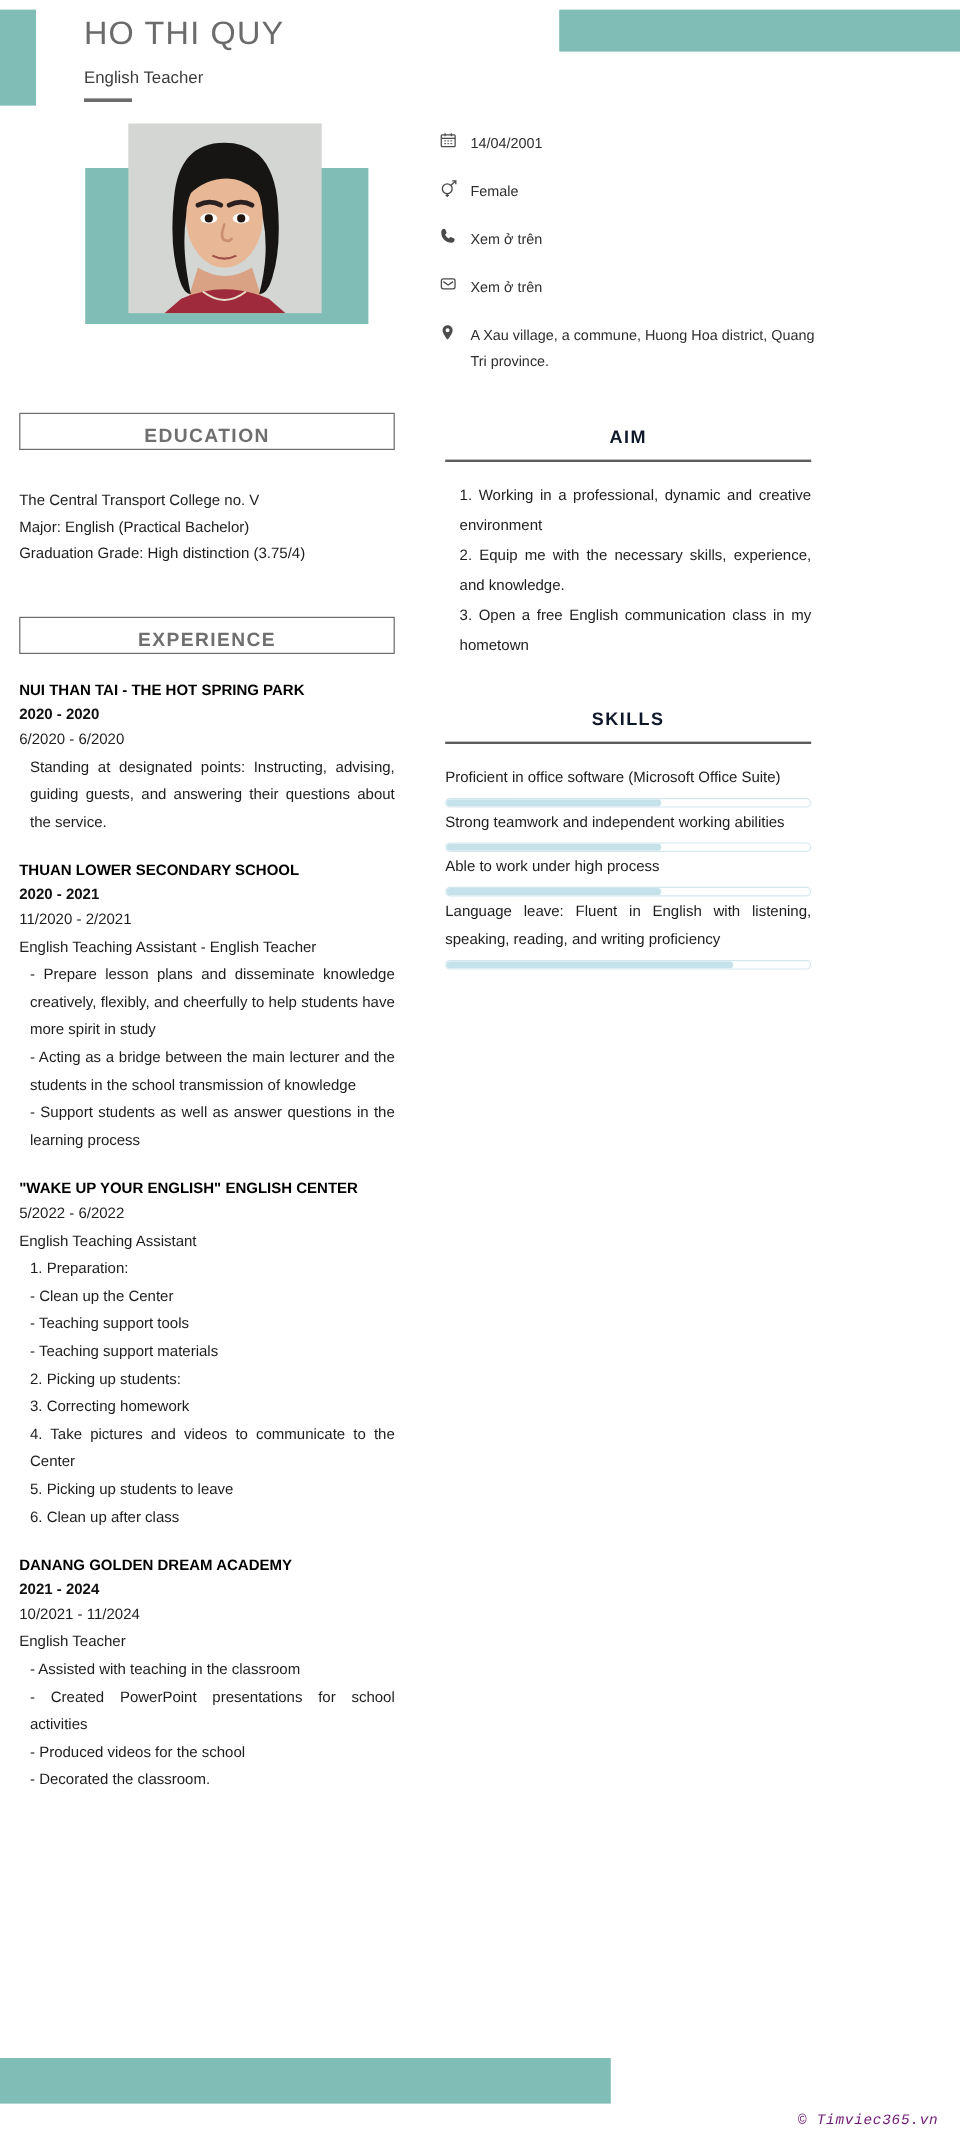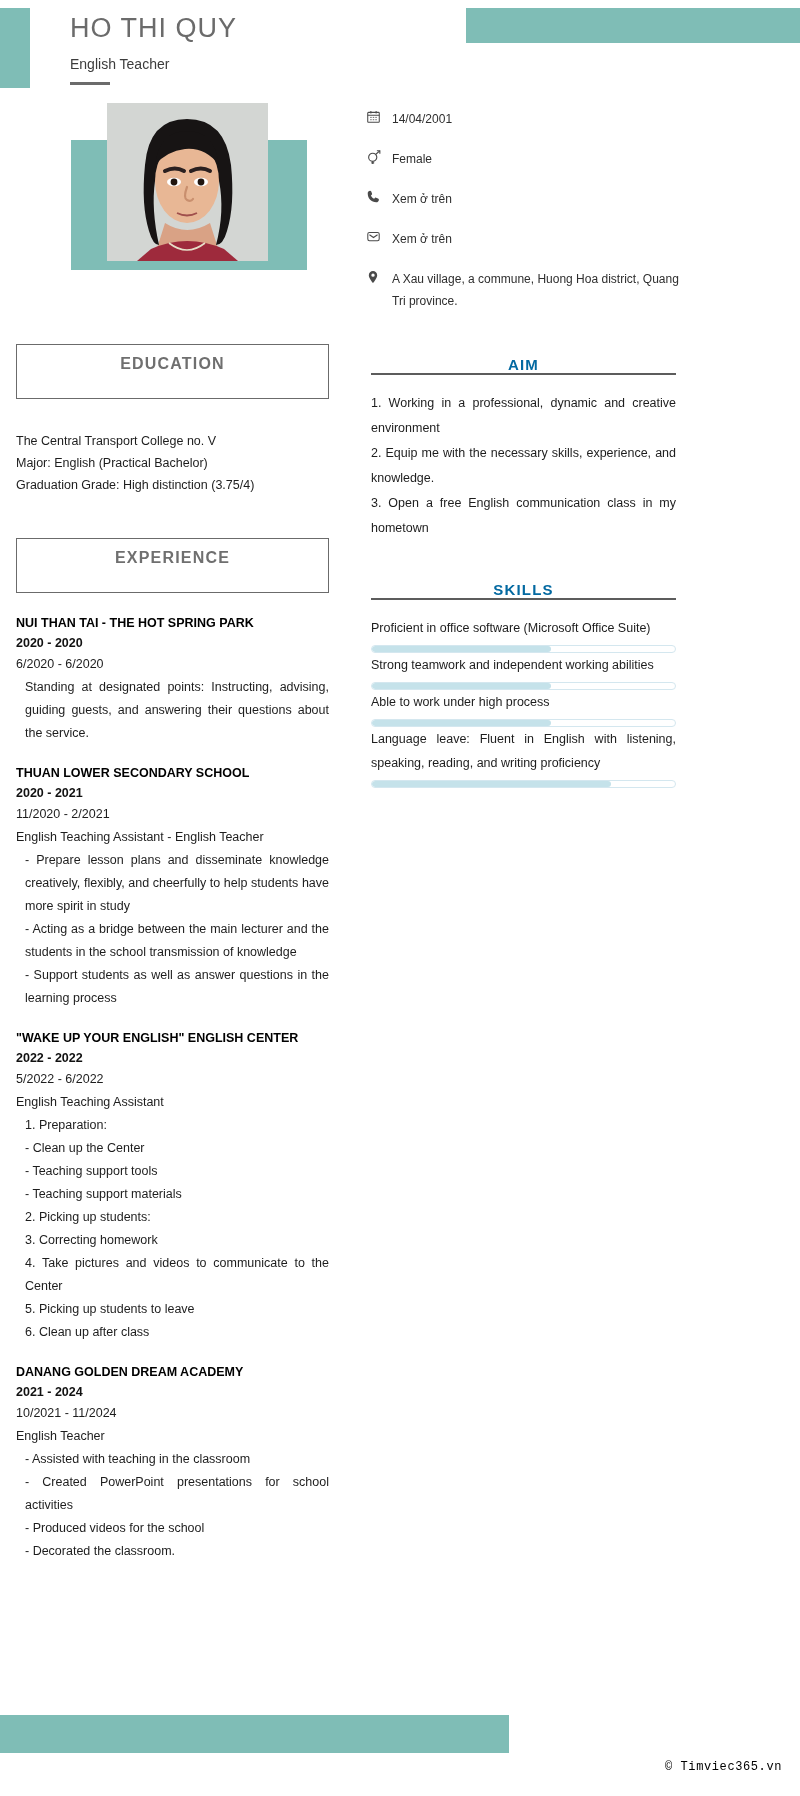--- a/index.html
+++ b/index.html
@@ -104,28 +104,29 @@
   }
 
   
   .boxed-heading {
     border: 1.5px solid #6b6b6b;
     text-align: center;
     font-size: 16px;
     font-weight: bold;
     letter-spacing: 1.2px;
     color: #6f6f6f;
-    padding: 10px 0 25px;
+    padding: 10px 0 1px;
   }
   .ruled-heading {
     text-align: center;
     font-size: 15px;
     font-weight: bold;
     letter-spacing: 1.2px;
-    color: #0369a1;
+    color: #0f172a;
+    padding-bottom: 10px;
     border-bottom: 2px solid #5c5c5c;
   }
 
   
   .col-left {
     position: absolute;
     left: 16px; top: 344px;
     width: 313px;
   }
   .edu-body { margin-top: 31px; }
@@ -175,20 +176,21 @@
     left: 371px; top: 356px;
     width: 305px;
   }
   .aim-body { margin-top: 16px; }
   .aim-line {
     font-size: 12.5px;
     color: #1d1d1d;
     line-height: 25px;
     text-align: justify;
     text-justify: inter-word;
+    margin-left: 12px;
   }
   .skills-heading-wrap { margin-top: 40px; }
   .skills-body { margin-top: 16px; }
   .skill { margin-bottom: 0; }
   .skill-label {
     font-size: 12.5px;
     color: #1d1d1d;
     line-height: 24px;
     text-align: justify;
     text-justify: inter-word;
@@ -208,22 +210,23 @@
     background: #c5e2ea;
     border-radius: 4px;
   }
 
   
   .watermark {
     position: absolute;
     right: 18px; top: 1760px;
     font-family: "Liberation Mono", monospace;
     font-size: 12px;
-    color: #000000;
+    color: #701a75;
     letter-spacing: 0.6px;
+    font-style: italic;
   }
 </style>
 </head>
 <body>
 
 <div class="page">
 
   <div class="teal-left-top"></div>
   <div class="teal-right-top"></div>
   <div class="teal-photo-block"></div>
@@ -348,21 +351,20 @@
         <div class="exp-years">2020 - 2021</div>
         <div class="exp-dates">11/2020 - 2/2021</div>
         <div class="exp-role">English Teaching Assistant - English Teacher</div>
         <div class="exp-desc">- Prepare lesson plans and disseminate knowledge creatively, flexibly, and cheerfully to help students have more spirit in study</div>
         <div class="exp-desc">- Acting as a bridge between the main lecturer and the students in the school transmission of knowledge</div>
         <div class="exp-desc">- Support students as well as answer questions in the learning process</div>
       </div>
 
       <div class="exp-item">
         <div class="exp-org">"WAKE UP YOUR ENGLISH" ENGLISH CENTER</div>
-        <div class="exp-years">2022 - 2022</div>
         <div class="exp-dates">5/2022 - 6/2022</div>
         <div class="exp-role">English Teaching Assistant</div>
         <div class="exp-desc">1. Preparation:</div>
         <div class="exp-desc">- Clean up the Center</div>
         <div class="exp-desc">- Teaching support tools</div>
         <div class="exp-desc">- Teaching support materials</div>
         <div class="exp-desc">2. Picking up students:</div>
         <div class="exp-desc">3. Correcting homework</div>
         <div class="exp-desc">4. Take pictures and videos to communicate to the Center</div>
         <div class="exp-desc">5. Picking up students to leave</div>

